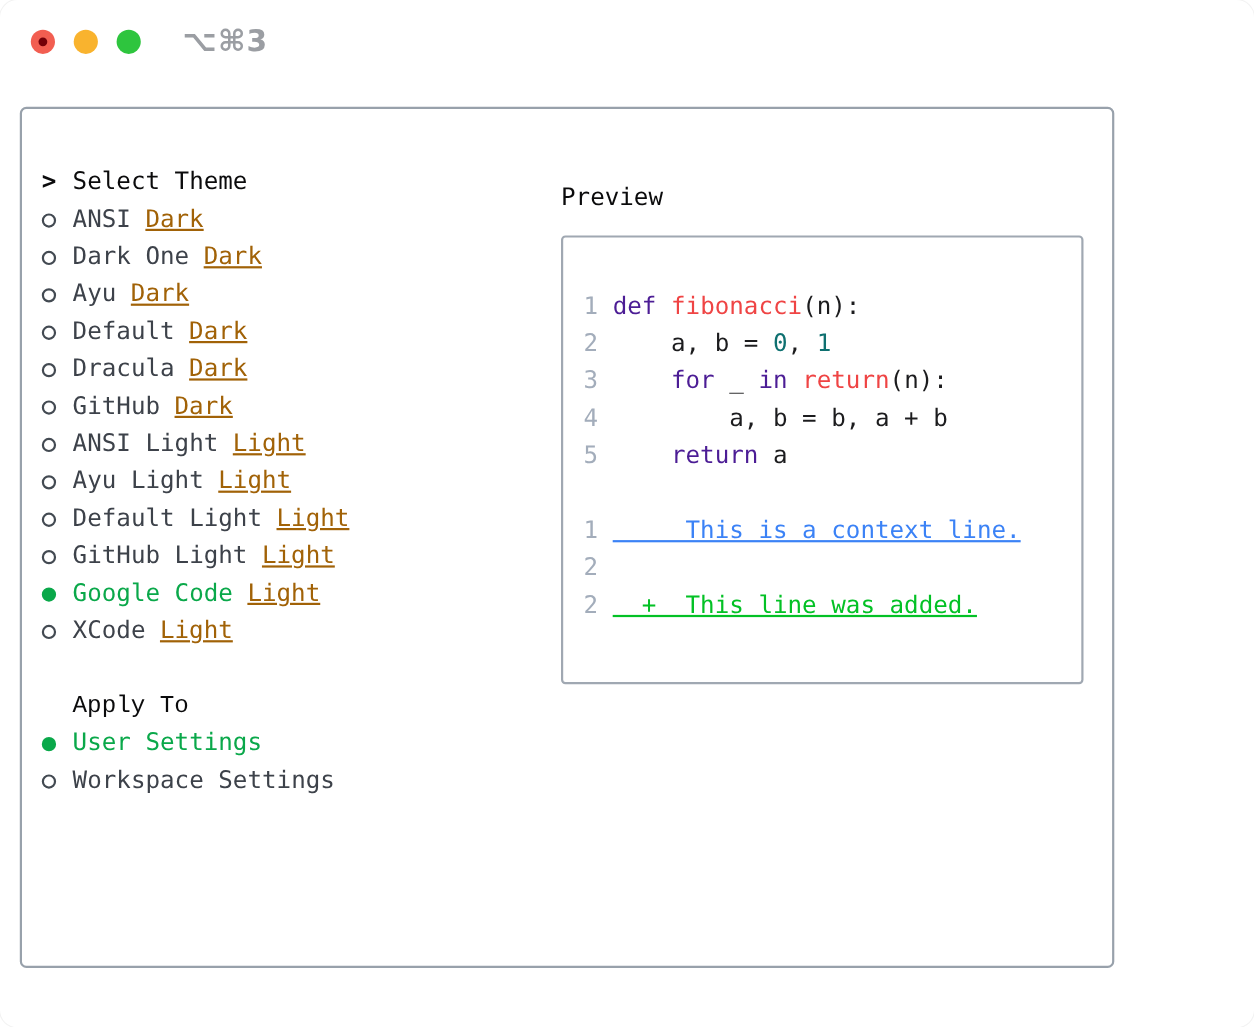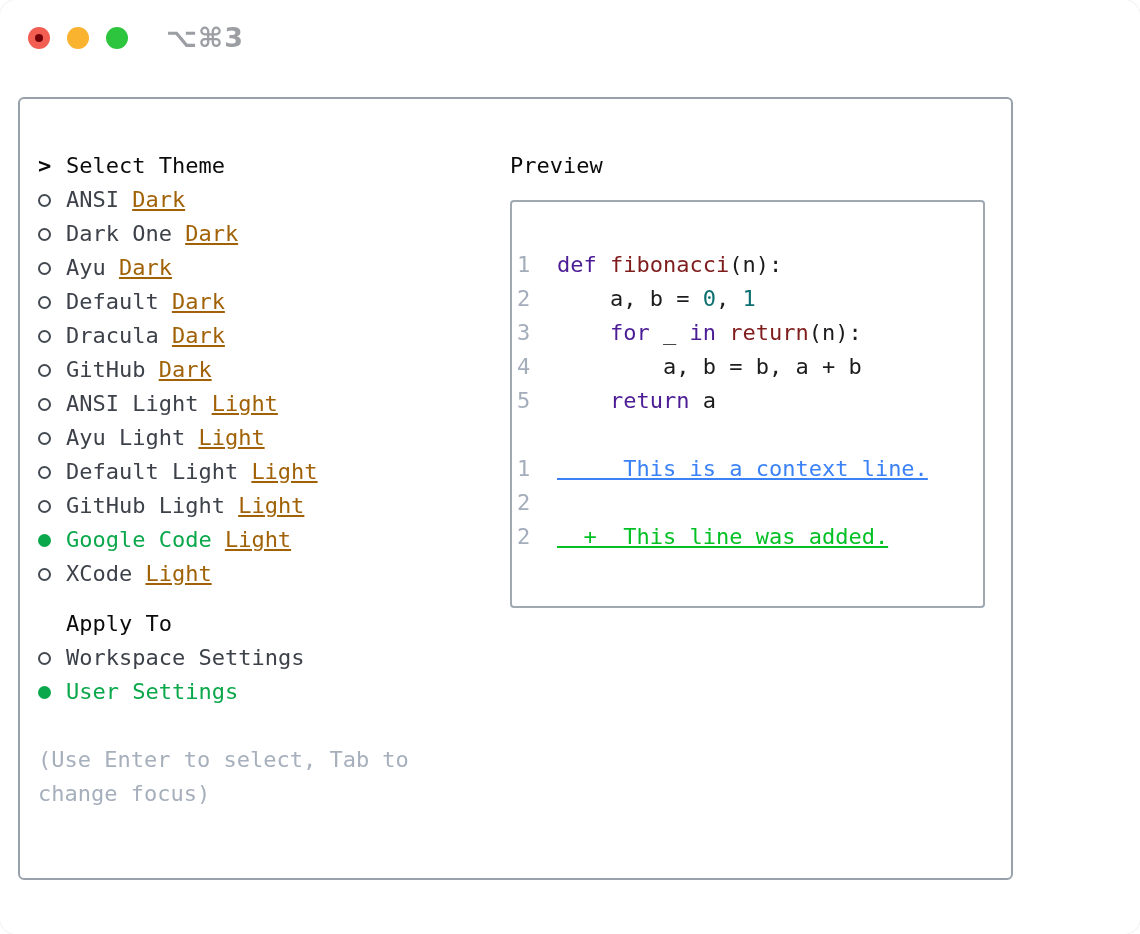--- a/index.html
+++ b/index.html
@@ -31,29 +31,29 @@
   .prefix { color:#0b0b0c; font-weight:700; }
   .radio { width:13px; height:13px; box-sizing:border-box; border:2px solid #434a52; border-radius:50%; }
   .radio.sel { border-color:#0aa84a; background:#0aa84a; }
   .hdr { color:#0b0b0c; font-weight:400; }
   .hdr-plain { color:#0b0b0c; font-weight:400; }
   .t-name { color:#3d424a; }
   .t-name.sel { color:#0aa84a; }
   .t-variant { color:#a16207; margin-left:13.2px;text-decoration:underline; }
   .help { margin-top:34px; width:420px; color:#a6afbc; white-space:normal; }
   
-  .right-col { position:absolute; left:473px; top:50px; font-size:22px; line-height:34px; }
+  .right-col { position:absolute; left:473px; top:64px; font-size:22px; line-height:34px;text-align:center; }
   .preview-box {
     margin-top:17px; margin-left:17px; width:475px; height:408px; box-sizing:border-box;
     border:2px solid #a0a8b2; border-radius:4px; background:#fff; padding:46px 0 0 5px;
   }
   .code-line { display:flex; height:34px; line-height:34px; white-space:pre; font-size:22px; }
   .lnum { width:40px; flex:0 0 40px; color:#a3adbb; }
   .tk-kw { color:#4c1d95; }
-  .tk-fn { color:#7f1d1d; }
+  .tk-fn { color:#ef4444; }
   .tk-num { color:#0e7070; }
   .tk-plain { color:#1c1c1e; }
   .tk-ctx { color:#3b82f6;text-decoration:underline; }
   .tk-del { color:#c92c18; }
   .tk-add { color:#03c125;text-decoration:underline; }
 </style>
 </head>
 <body>
 
 <div class="window">
@@ -83,31 +83,30 @@
           <div class="row"><span class="marker"><span class="radio"></span></span><span class="t-name">Dracula</span><span class="t-variant">Dark</span></div>
           <div class="row"><span class="marker"><span class="radio"></span></span><span class="t-name">GitHub</span><span class="t-variant">Dark</span></div>
           <div class="row"><span class="marker"><span class="radio"></span></span><span class="t-name">ANSI Light</span><span class="t-variant">Light</span></div>
           <div class="row"><span class="marker"><span class="radio"></span></span><span class="t-name">Ayu Light</span><span class="t-variant">Light</span></div>
           <div class="row"><span class="marker"><span class="radio"></span></span><span class="t-name">Default Light</span><span class="t-variant">Light</span></div>
           <div class="row"><span class="marker"><span class="radio"></span></span><span class="t-name">GitHub Light</span><span class="t-variant">Light</span></div>
           <div class="row"><span class="marker"><span class="radio sel"></span></span><span class="t-name sel">Google Code</span><span class="t-variant">Light</span></div>
           <div class="row"><span class="marker"><span class="radio"></span></span><span class="t-name">XCode</span><span class="t-variant">Light</span></div>
         </div>
 
-      <div class="row" style="margin-top:16px;">
+      <div class="row" style="margin-top:34px;font-family:Liberation Mono, monospace;">
         <span class="marker"></span>
         <span class="hdr-plain">Apply To</span>
       </div>
 
       <div id="apply-items">
+          <div class="row"><span class="marker"><span class="radio sel"></span></span><span class="t-name sel">User Settings</span></div>
           <div class="row"><span class="marker"><span class="radio"></span></span><span class="t-name">Workspace Settings</span></div>
-          <div class="row"><span class="marker"><span class="radio sel"></span></span><span class="t-name sel">User Settings</span></div>
         </div>
 
-      <div class="help">(Use Enter to select, Tab to change focus)</div>
     </div>
 
     <div class="right-col">
       <div class="row" style="margin-left:17px;">
         <span class="hdr">Preview</span>
       </div>
       <div class="preview-box">
         <div id="code-lines">
             <div class="code-line"><span class="lnum">1</span><span class="tk-kw">def</span><span class="tk-plain"> </span><span class="tk-fn">fibonacci</span><span class="tk-plain">(n):</span></div>
             <div class="code-line"><span class="lnum">2</span><span class="tk-plain">    a, b = </span><span class="tk-num">0</span><span class="tk-plain">, </span><span class="tk-num">1</span></div>

